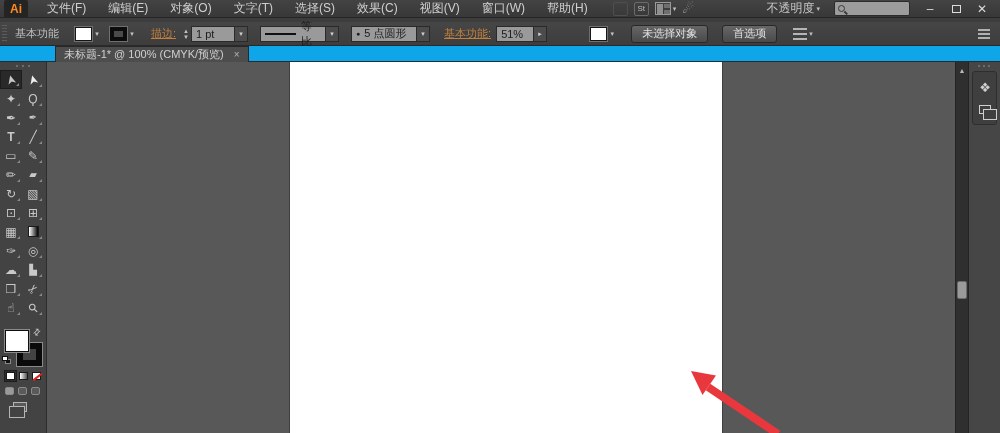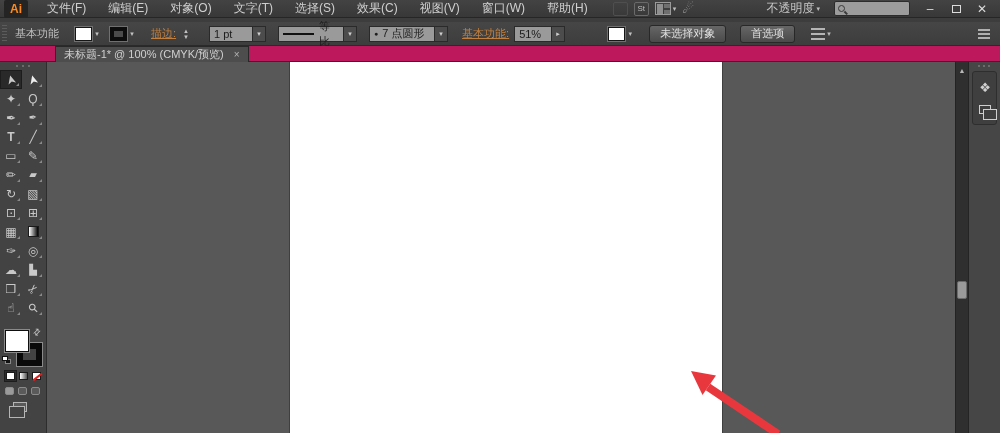--- a/index.html
+++ b/index.html
@@ -59,21 +59,21 @@
     color:#cfcfcf; font-size:7px; display:flex; align-items:center; justify-content:center; }
   .line-preview { width:34px; height:2px; background:#111; margin-right:5px; }
   .btn { height:18px; background:linear-gradient(#666,#4a4a4a); border:1px solid #282828; border-radius:3px;
     color:#e2e2e2; font-size:11px; padding:0 10px; display:flex; align-items:center; margin-left:14px; }
   .align-icon { width:14px; height:12px; margin-left:16px;
     background:repeating-linear-gradient(#b5b5b5 0 2px,transparent 2px 5px); }
   .collapse-icon { margin-left:auto; margin-right:10px; width:12px; height:10px;
     background:repeating-linear-gradient(#b0b0b0 0 2px,transparent 2px 4px); }
 
   
-  .tabbar { position:absolute; left:0; top:46px; width:1000px; height:16px; background:#be185d;
+  .tabbar { position:absolute; left:0; top:46px; width:1000px; height:16px; background:#0ea5e9;
     border-bottom:1px solid #2a2a2a; }
   .doc-tab { position:absolute; left:55px; top:0; height:16px; background:#4d4d4d;
     border:1px solid #282828; border-bottom:none; display:flex; align-items:center;
     padding:0 8px; color:#cfcfcf; font-size:11px; }
   .tab-close { margin-left:10px; color:#b5b5b5; font-size:10px; }
 
   
   .toolbar { position:absolute; left:0; top:62px; width:47px; height:371px; background:#434343;
     border-right:1px solid #2d2d2d; }
   .toolbar-grip { height:6px; margin:1px auto 1px; width:18px;
@@ -189,30 +189,30 @@
     <span class="cb-label">基本功能</span>
     <span class="swatch" style="margin-left:16px;"></span>
     <span class="mini-drop">▾</span>
     <span class="stroke-proxy" style="margin-left:8px;"></span>
     <span class="mini-drop">▾</span>
     <span class="link">描边:</span>
     <span class="stepper">
       <span>▲</span>
       <span>▼</span>
     </span>
-    <span class="field" style="width:44px;margin-left:18px;">1 pt</span>
+    <span class="field" style="width:44px;margin-left:0;">1 pt</span>
     <span class="drop-btn">▾</span>
     <span class="field" style="width:66px;margin-left:12px;">
       <span class="line-preview"></span>
       <span>等比</span>
     </span>
     <span class="drop-btn">▾</span>
     <span class="field" style="width:66px;margin-left:12px;gap:4px;">
       <span style="font-size:7px;">●</span>
-      <span>7 点圆形</span>
+      <span>5 点圆形</span>
     </span>
     <span class="drop-btn">▾</span>
     <span class="link">基本功能:</span>
     <span class="field" style="width:38px;margin-left:5px;">51%</span>
     <span class="drop-btn">▸</span>
     <span class="cb-label" style="margin-left:14px;margin-top:40px;">样式:</span>
     <span class="swatch" style="margin-left:4px;"></span>
     <span class="mini-drop">▾</span>
     <span class="btn">未选择对象</span>
     <span class="btn">首选项</span>

